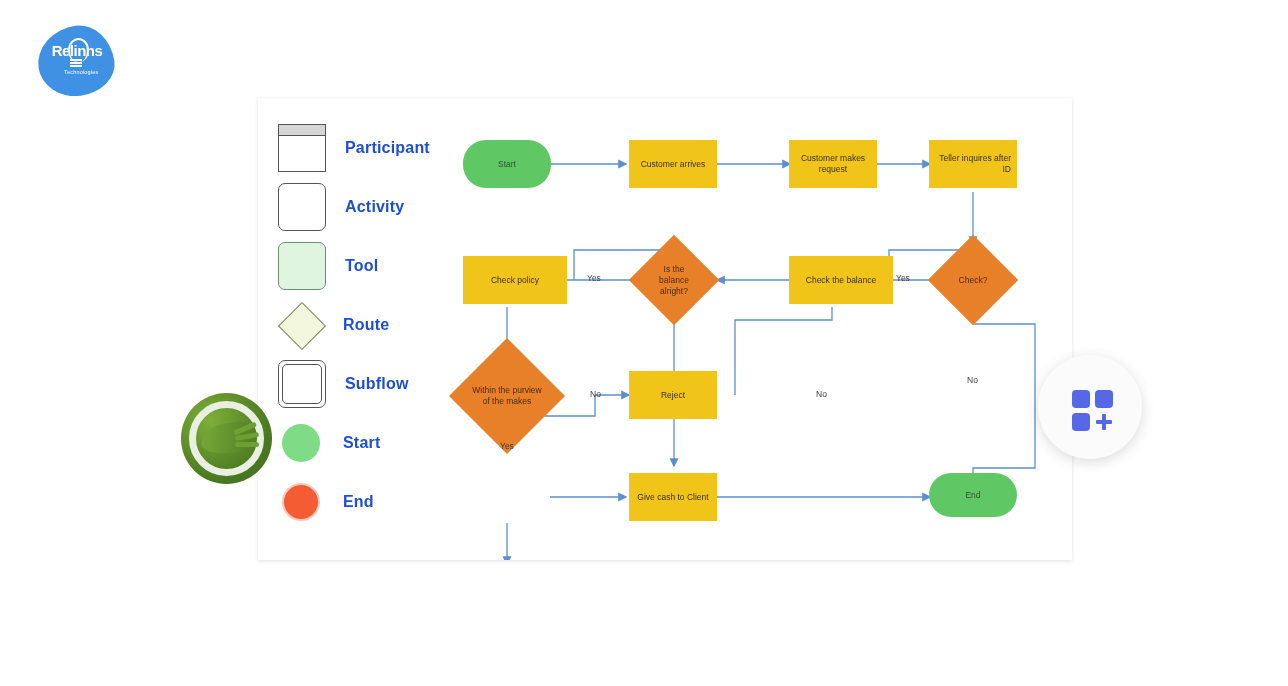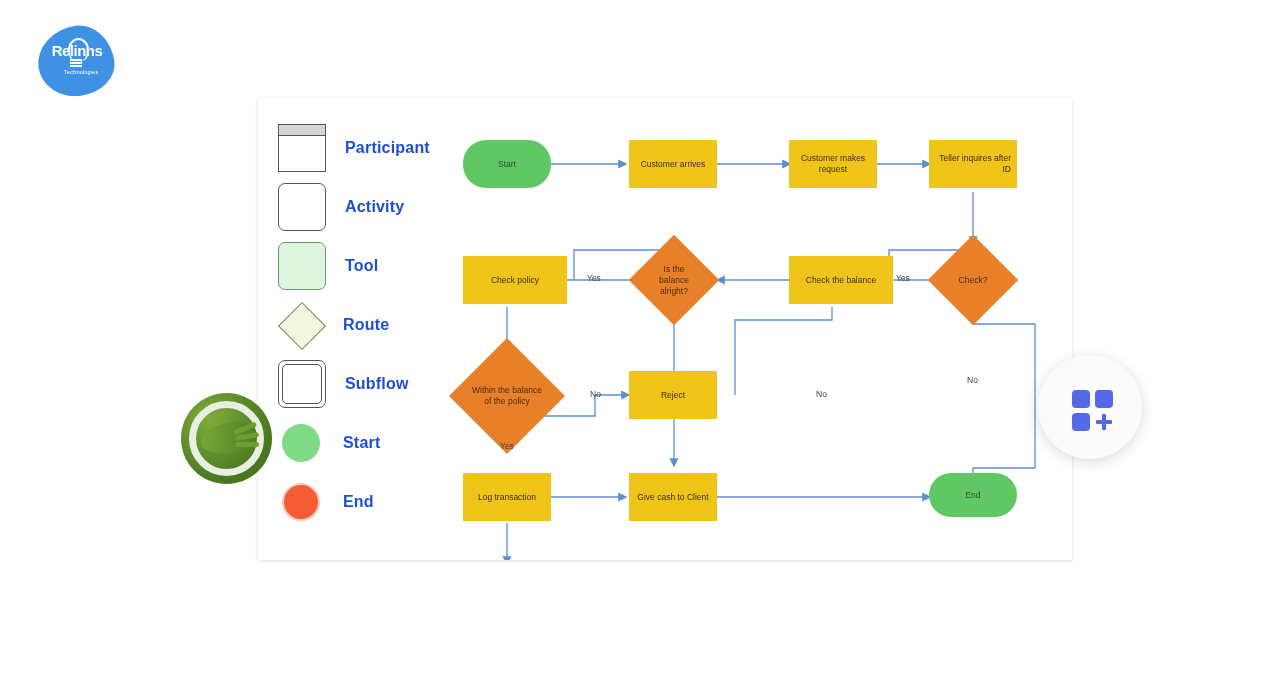--- a/index.html
+++ b/index.html
@@ -226,30 +226,27 @@
     <div class="dshape"></div>
     <div class="dtext">Is the balance alright?</div>
   </div>
 
   <div class="node process" style="left:205px;top:158px;width:104px;height:48px;">
     <span>Check policy</span>
   </div>
 
   <div class="node decision" style="left:208px;top:257px;width:82px;height:82px;">
     <div class="dshape"></div>
-    <div class="dtext">Within the balance of the policy</div>
+    <div class="dtext">Within the purview of the makes</div>
   </div>
 
   <div class="node process" style="left:371px;top:273px;width:88px;height:48px;">
     <span>Reject</span>
   </div>
 
-  <div class="node process" style="left:205px;top:375px;width:88px;height:48px;">
-    <span>Log transaction</span>
-  </div>
 
   <div class="node process" style="left:371px;top:375px;width:88px;height:48px;">
     <span>Give cash to Client</span>
   </div>
 
   <div class="node terminator" style="left:671px;top:375px;width:88px;height:44px;">
     <span>End</span>
   </div>
 
   <div class="edge-label" style="left:329px;top:175px;">Yes</div>

